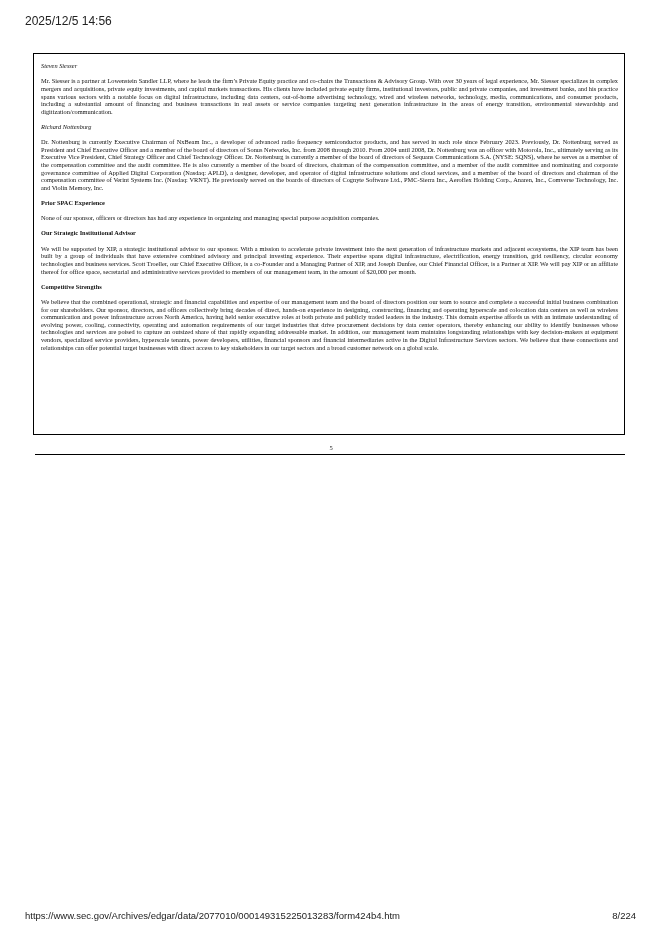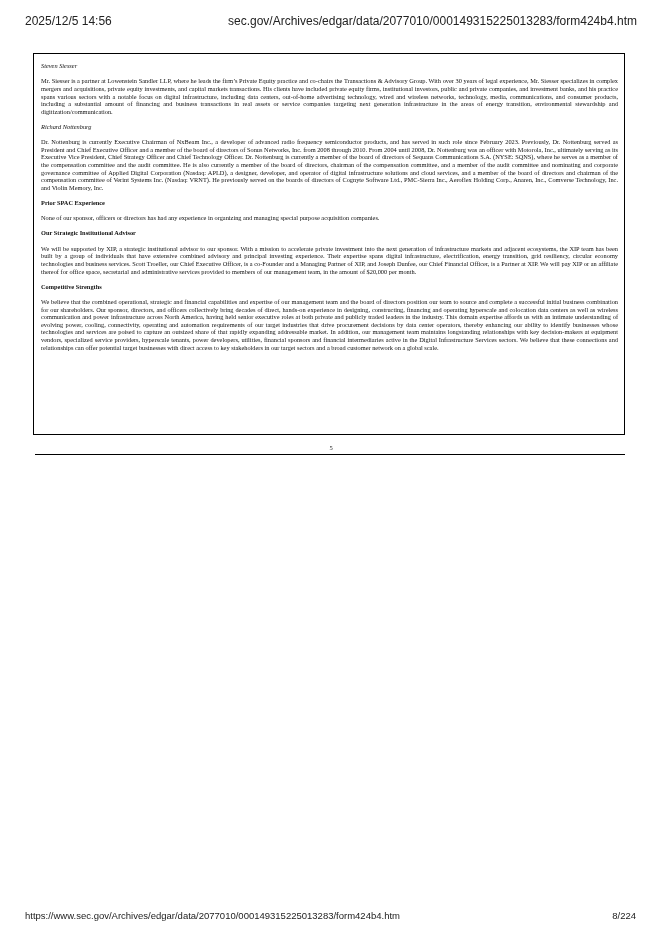--- a/index.html
+++ b/index.html
@@ -32,21 +32,20 @@
       font-family: "Liberation Sans", sans-serif; font-size: 9.5px; color: #222;
     }
     .browser-footer .furl { position: absolute; left: 25px; top: 0; }
     .browser-footer .pager { position: absolute; right: 26px; top: 0; }
   </style>
 </head>
 <body>
 
 <div class="browser-header">
   <span class="ts">2025/12/5 14:56</span>
-  <span class="url">sec.gov/Archives/edgar/data/2077010/000149315225013283/form424b4.htm</span>
 </div>
 
 <div class="frame">
   <p class="name">Steven Siesser</p>
   <p>Mr. Siesser is a partner at Lowenstein Sandler LLP, where he leads the firm’s Private Equity practice and co-chairs the Transactions &amp; Advisory Group. With over 30 years of legal experience, Mr. Siesser specializes in complex mergers and acquisitions, private equity investments, and capital markets transactions. His clients have included private equity firms, institutional investors, public and private companies, and investment banks, and his practice spans various sectors with a notable focus on digital infrastructure, including data centers, out-of-home advertising technology, wired and wireless networks, technology, media, communications, and consumer products, including a substantial amount of financing and business transactions in real assets or service companies targeting next generation infrastructure in the areas of energy transition, environmental stewardship and digitization/communication.</p>
   <p class="name">Richard Nottenburg</p>
   <p>Dr. Nottenburg is currently Executive Chairman of NxBeam Inc., a developer of advanced radio frequency semiconductor products, and has served in such role since February 2023. Previously, Dr. Nottenburg served as President and Chief Executive Officer and a member of the board of directors of Sonus Networks, Inc. from 2008 through 2010. From 2004 until 2008, Dr. Nottenburg was an officer with Motorola, Inc., ultimately serving as its Executive Vice President, Chief Strategy Officer and Chief Technology Officer. Dr. Nottenburg is currently a member of the board of directors of Sequans Communications S.A. (NYSE: SQNS), where he serves as a member of the compensation committee and the audit committee. He is also currently a member of the board of directors, chairman of the compensation committee, and a member of the audit committee and nominating and corporate governance committee of Applied Digital Corporation (Nasdaq: APLD), a designer, developer, and operator of digital infrastructure solutions and cloud services, and a member of the board of directors and chairman of the compensation committee of Verint Systems Inc. (Nasdaq: VRNT). He previously served on the boards of directors of Cognyte Software Ltd., PMC-Sierra Inc., Aeroflex Holding Corp., Anaren, Inc., Comverse Technology, Inc. and Violin Memory, Inc.</p>
   <p class="heading">Prior SPAC Experience</p>
   <p>None of our sponsor, officers or directors has had any experience in organizing and managing special purpose acquisition companies.</p>
   <p class="heading">Our Strategic Institutional Advisor</p>

